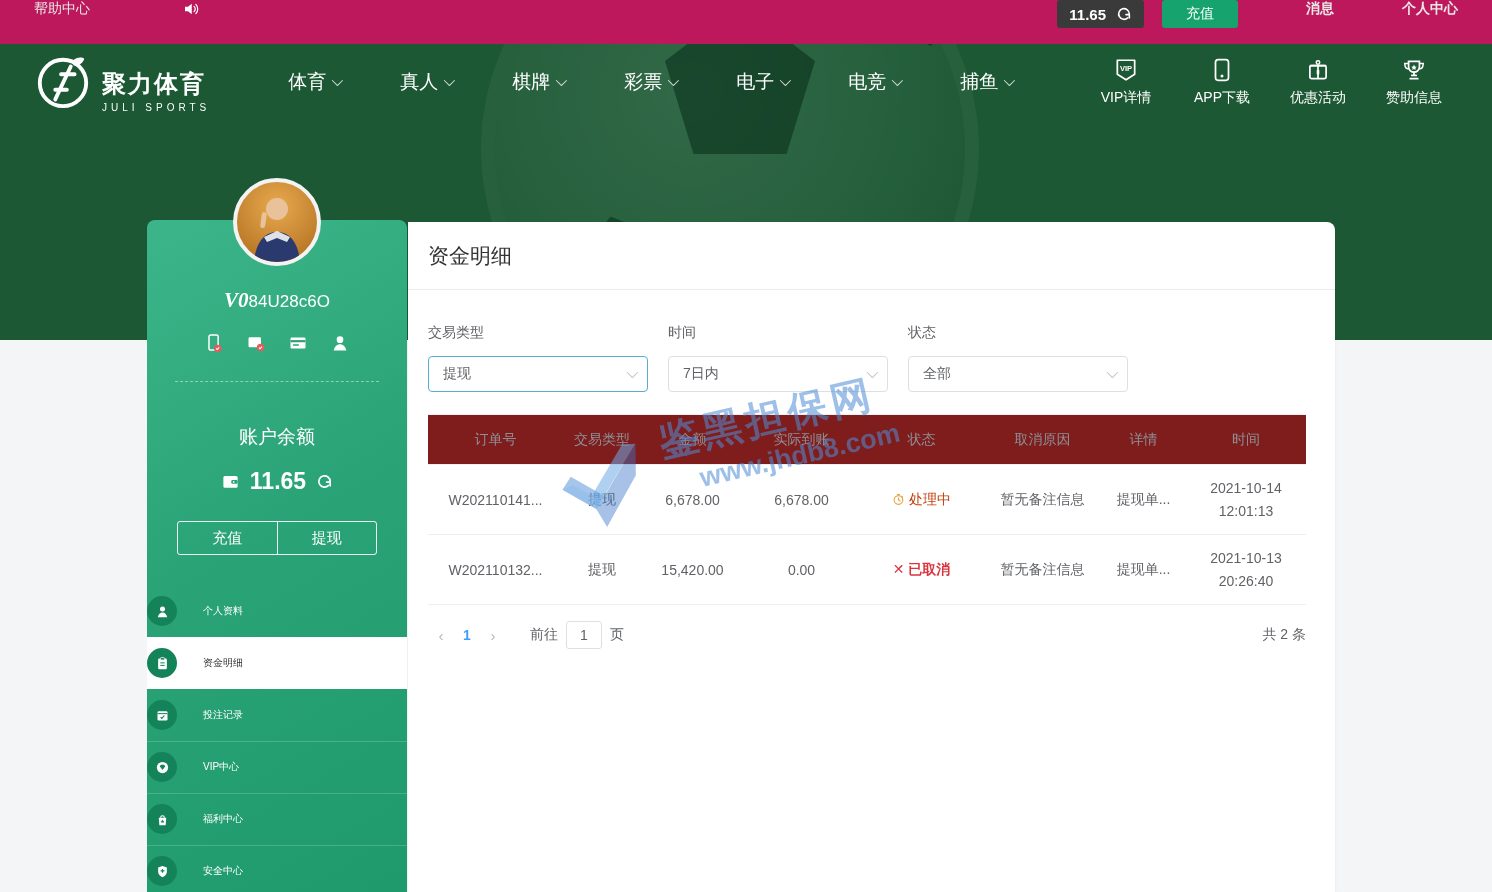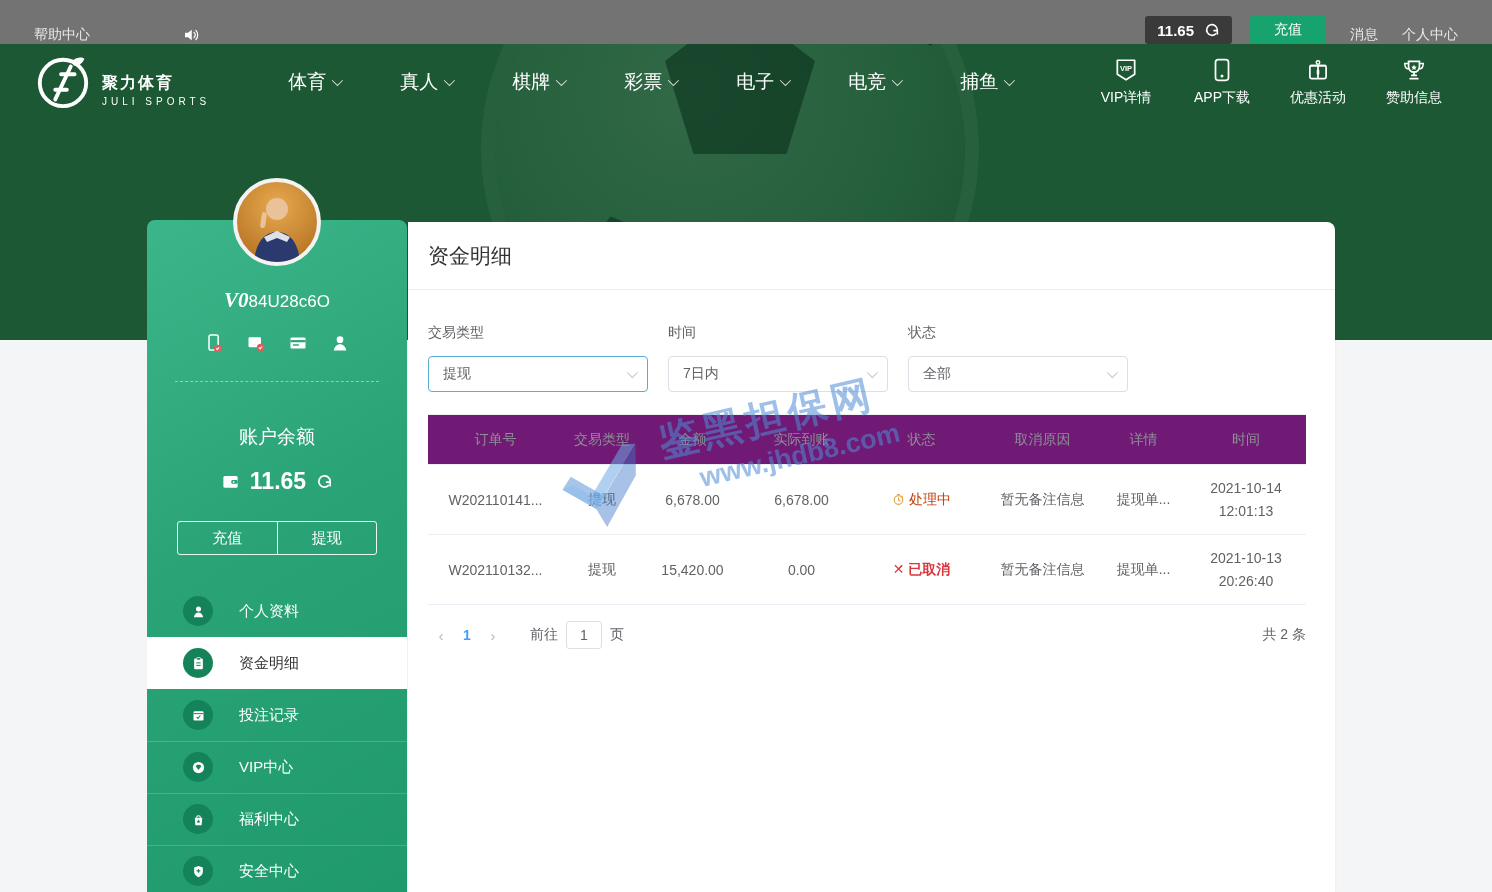--- a/index.html
+++ b/index.html
@@ -1,45 +1,45 @@
 <!DOCTYPE html>
 <html><head>
 <meta charset="utf-8">
 <style>
   * { margin:0; padding:0; box-sizing:border-box; }
   html,body { width:1492px; height:892px; overflow:hidden; font-family:"Liberation Sans","DejaVu Sans",sans-serif; background:#f4f5f6; }
   .page { position:relative; width:1492px; height:892px; }
 
   
-  .topbar { position:absolute; left:0; top:0; width:100%; height:44px; background:#737373; display:flex; align-items:flex-end; color:#e8e8e8; font-size:14px; z-index:30; }
+  .topbar { position:absolute; left:0; top:0; width:100%; height:44px; background:#be185d; display:flex; align-items:flex-start; color:#e8e8e8; font-size:14px; z-index:30; }
   .topbar .help { margin-left:34px; cursor:pointer; }
   .topbar .speaker { margin-left:92px; display:flex; align-items:center; }
   .topbar .spacer { flex:1; }
   .balance-box { display:flex; align-items:center; gap:10px; background:#3a3a3a; border-radius:3px; height:28px; padding:0 12px; font-size:15px; font-weight:bold; color:#fff; }
   .tb-recharge { margin-left:18px; background:#17a36d; color:#fff; border:none; height:28px; padding:0 24px; border-radius:3px; font-size:14px; cursor:pointer; }
-  .tb-link { margin-left:24px; cursor:pointer; }
+  .tb-link { margin-left:68px; cursor:pointer;font-weight:bold; }
   .tb-link.last { margin-right:34px; }
 
   
   .stage { position:absolute; left:0; top:44px; width:100%; height:296px; background:#1b5833; overflow:hidden; z-index:1; }
   .ball { position:absolute; left:495px; top:-130px; width:470px; height:470px; border-radius:50%;
           background:radial-gradient(circle at 42% 38%, rgba(255,255,255,0.10), rgba(255,255,255,0.04) 55%, rgba(0,0,0,0.10));
           box-shadow:0 0 0 14px rgba(255,255,255,0.05); }
   .patch { position:absolute; background:rgba(6,44,24,0.55); }
   .p1 { left:170px; top:90px;  width:150px; height:150px; clip-path:polygon(50% 0,100% 38%,81% 100%,19% 100%,0 38%); }
   .p2 { left:360px; top:-20px; width:140px; height:140px; clip-path:polygon(50% 0,100% 38%,81% 100%,19% 100%,0 38%); transform:rotate(28deg); }
   .p3 { left:60px;  top:300px; width:150px; height:150px; clip-path:polygon(50% 0,100% 38%,81% 100%,19% 100%,0 38%); transform:rotate(-15deg); }
   .p4 { left:330px; top:320px; width:150px; height:150px; clip-path:polygon(50% 0,100% 38%,81% 100%,19% 100%,0 38%); transform:rotate(14deg); }
 
   
   .nav { position:absolute; left:0; top:44px; width:100%; height:76px; display:flex; align-items:center; z-index:20; color:#fff; }
   .logo { display:flex; align-items:center; margin-left:34px; cursor:pointer; }
   .logo-badge { width:58px; height:58px; }
   .logo-text { margin-left:10px; }
-  .logo-cn { font-size:16px; font-weight:bold; letter-spacing:2px;margin-top:16px; }
+  .logo-cn { font-size:24px; font-weight:bold; letter-spacing:2px;margin-top:16px; }
   .logo-en { font-size:10px; letter-spacing:4px; margin-top:2px; }
   .nav-items { display:flex; margin-left:48px; }
   .nav-item { display:flex; align-items:center; gap:6px; font-size:19px; padding:0 30px; cursor:pointer; white-space:nowrap; }
   .chev { width:8px; height:8px; border-right:1.5px solid rgba(255,255,255,.8); border-bottom:1.5px solid rgba(255,255,255,.8); transform:rotate(45deg) translateY(-2px); }
   .nav-quick { display:flex; margin-left:auto; margin-right:30px; }
   .quick-item { display:flex; flex-direction:column; align-items:center; gap:6px; width:96px; font-size:14px; cursor:pointer; }
   .quick-item svg { width:26px; height:26px; }
 
   
   .sidebar { position:absolute; left:147px; top:220px; width:260px; height:672px; z-index:10;
@@ -52,41 +52,41 @@
   .verify-row svg { width:20px; height:20px; }
   .dash-divider { border-top:1px dashed rgba(255,255,255,.45); margin:24px 28px 0 28px; }
   .bal-label { text-align:center; margin-top:42px; font-size:19px; }
   .bal-row { display:flex; justify-content:center; align-items:center; gap:10px; margin-top:18px; }
   .bal-num { font-size:23px; font-weight:bold; }
   .seg-btns { display:flex; width:200px; height:34px; margin:26px auto 0 auto; border:1px solid rgba(255,255,255,.9); border-radius:3px; overflow:hidden; }
   .seg-btns > div { flex:1; display:flex; align-items:center; justify-content:center; font-size:15px; cursor:pointer; }
   .seg-btns > div:first-child { border-right:1px solid rgba(255,255,255,.9); }
 
   .menu { margin-top:30px; }
-  .menu-item { height:52px; display:flex; align-items:center; padding-left:36px; font-size:15px; cursor:pointer; position:relative; }
+  .menu-item { height:52px; display:flex; align-items:center; font-size:10px; cursor:pointer; position:relative; }
   .menu-item + .menu-item::before { content:""; position:absolute; left:0; right:0; top:0; border-top:1px solid rgba(255,255,255,.18); }
   .menu-item.active { background:#fff; color:#333; }
   .menu-item.active::before, .menu-item.active + .menu-item::before { border-top:none; }
   .mi-circle { width:30px; height:30px; border-radius:50%; background:#15835a; display:flex; align-items:center; justify-content:center; margin-right:26px; flex:none; }
   .mi-circle svg { width:15px; height:15px; }
   .menu-stub { height:26px; position:relative; }
   .menu-stub::before { content:""; position:absolute; left:0; right:0; top:0; border-top:1px solid rgba(255,255,255,.18); }
 
   
   .main-card { position:absolute; left:408px; top:222px; width:927px; height:670px; background:#fff; border-radius:0 8px 0 0; box-shadow:0 1px 3px rgba(0,0,0,.06); z-index:9; }
   .card-title { height:68px; display:flex; align-items:center; padding-left:20px; font-size:21px; color:#333; border-bottom:1px solid #ececec; }
   .filters { display:flex; gap:10px; padding:34px 0 0 20px; }
   .filter { width:230px; }
   .filter-label { font-size:14px; color:#606266; margin-bottom:14px; }
   .select { position:relative; width:220px; height:36px; border:1px solid #dcdfe6; border-radius:4px; display:flex; align-items:center; padding-left:14px; font-size:14px; color:#606266; background:#fff; cursor:pointer; }
   .select.focused { border-color:#58aed2; }
   .sel-chev { position:absolute; right:12px; width:8px; height:8px; border-right:1.5px solid #c0c4cc; border-bottom:1.5px solid #c0c4cc; transform:rotate(45deg) translateY(-2px); }
 
   .tbl { width:878px; margin:22px 0 0 20px; border-collapse:collapse; table-layout:fixed; font-size:14px; }
-  .tbl th { background:#701a75; color:#8d9097; font-weight:normal; height:50px; border-top:1px solid #f0f0f0; border-bottom:1px solid #ebeef5; text-align:center; }
+  .tbl th { background:#7f1d1d; color:#8d9097; font-weight:normal; height:50px; border-top:1px solid #f0f0f0; border-bottom:1px solid #ebeef5; text-align:center; }
   .tbl td { height:70px; color:#606266; text-align:center; border-bottom:1px solid #ebeef5; padding:4px 2px; }
   .st-pending { color:#c2410c; white-space:nowrap; }
   .st-cancel { color:#d9363e; font-weight:bold; white-space:nowrap; }
   .st-x { font-weight:bold; margin-right:4px; }
   .t2 { line-height:1.6; }
 
   .pager { display:flex; align-items:center; margin:16px 0 0 20px; width:878px; font-size:14px; color:#606266; }
   .pg-arrow { width:26px; text-align:center; color:#b4b7bd; font-size:15px; cursor:pointer; }
   .pg-num { width:26px; text-align:center; color:#409eff; font-weight:bold; cursor:pointer; }
   .pg-goto { margin-left:24px; }

